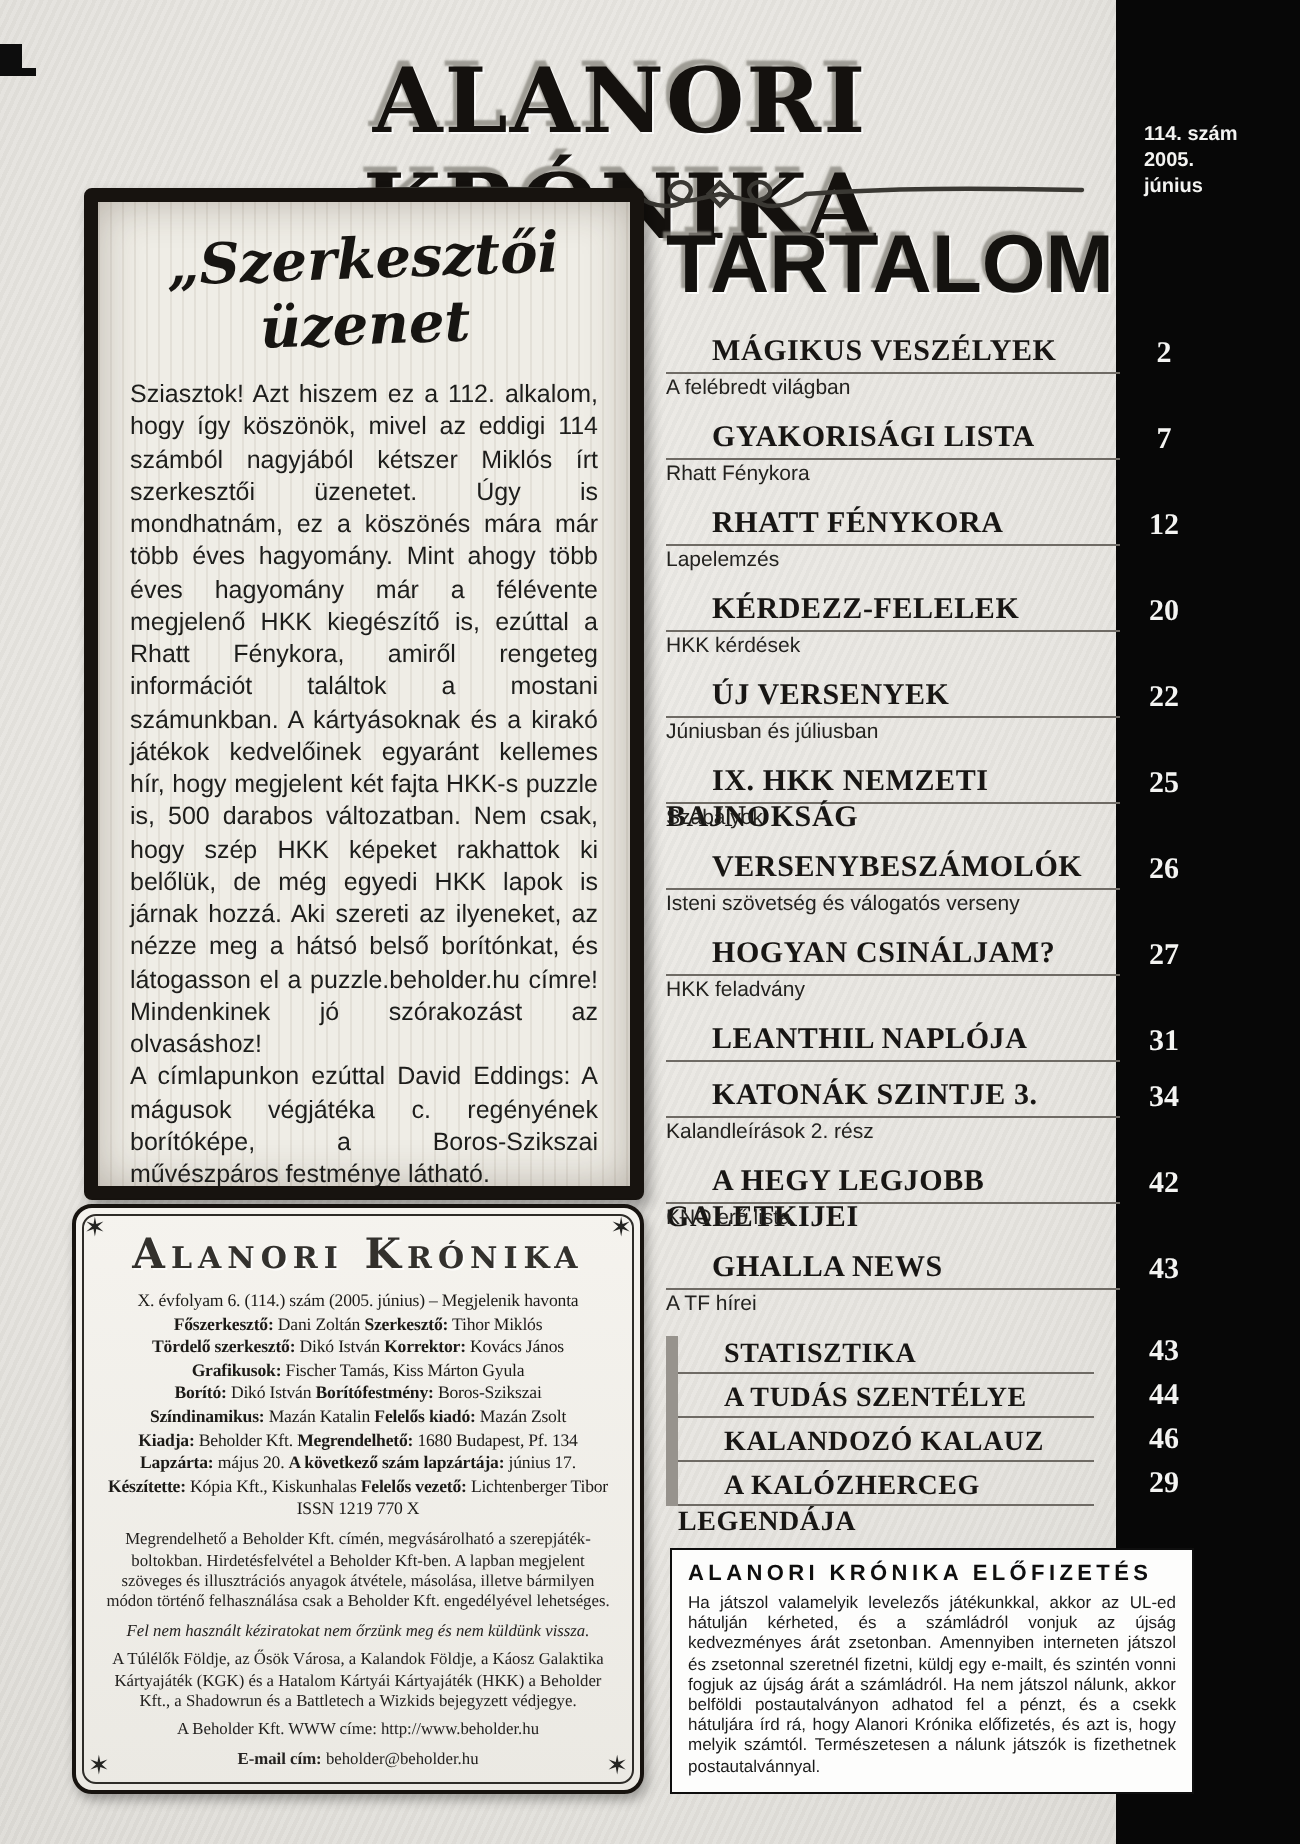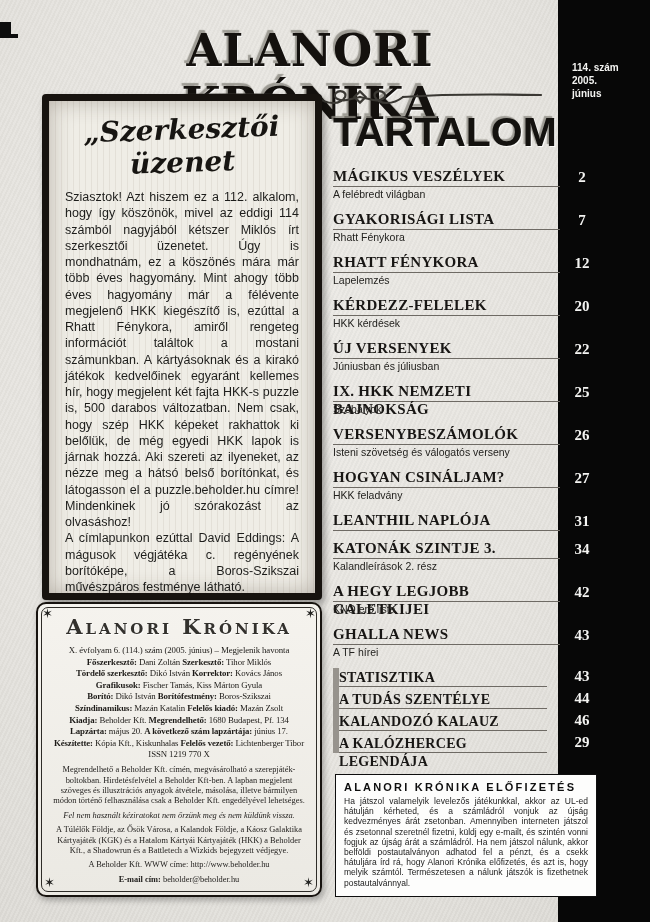--- a/index.html
+++ b/index.html
@@ -29,21 +29,21 @@
     color:#171512;text-align:center;transform:rotate(-2deg);margin:4px 0 10px;}
   .ed-p{margin:0;font-size:12.5px;line-height:1.3;color:#1d1d1b;text-align:justify;}
   .signature{display:block;margin:4px auto 0;width:170px;height:44px;}
   
   .toc{position:absolute;left:333px;top:110px;width:277px;z-index:2;}
   .toc-heading{margin:0 0 12px;font-family:Liberation Sans, sans-serif;font-weight:800;font-size:41px;
     line-height:1.1;letter-spacing:0;color:#14120f;
     text-shadow:-2px -2px 1px rgba(140,137,130,.8), 1px 1px 0 rgba(252,252,250,.95);}
   .toc-item{position:relative;margin-bottom:8px;}
   .toc-title-row{width:227px;height:18px;border-bottom:1.3px solid #6e6a64;padding-bottom:1px;}
-  .toc-title{font-family:"Liberation Serif",serif;font-weight:700;font-size:15px;letter-spacing:.3px;color:#181614;}
+  .toc-title{font-family:"Liberation Serif",serif;font-weight:700;font-size:15px;letter-spacing:.3px;color:#181614;margin-left:23px;}
   .toc-subtitle{font-size:10.5px;color:#23221f;margin-top:1px;height:14px;}
   .toc-num{position:absolute;right:10px;top:2px;width:36px;text-align:center;
     font-family:"Liberation Serif",serif;font-weight:700;font-size:15px;color:#f4f4f2;}
   .toc-sublist{border-left:6px solid #97938d;margin-top:2px;}
   .toc-sub-item{margin-bottom:3px;}
   .toc-title-row.sub{width:208px;height:17px;}
   .toc-title-row.sub .toc-title{font-size:14px;}
   .toc-num.sub{top:0;}
   
   .masthead{position:absolute;left:36px;top:602px;width:286px;box-sizing:border-box;z-index:2;

